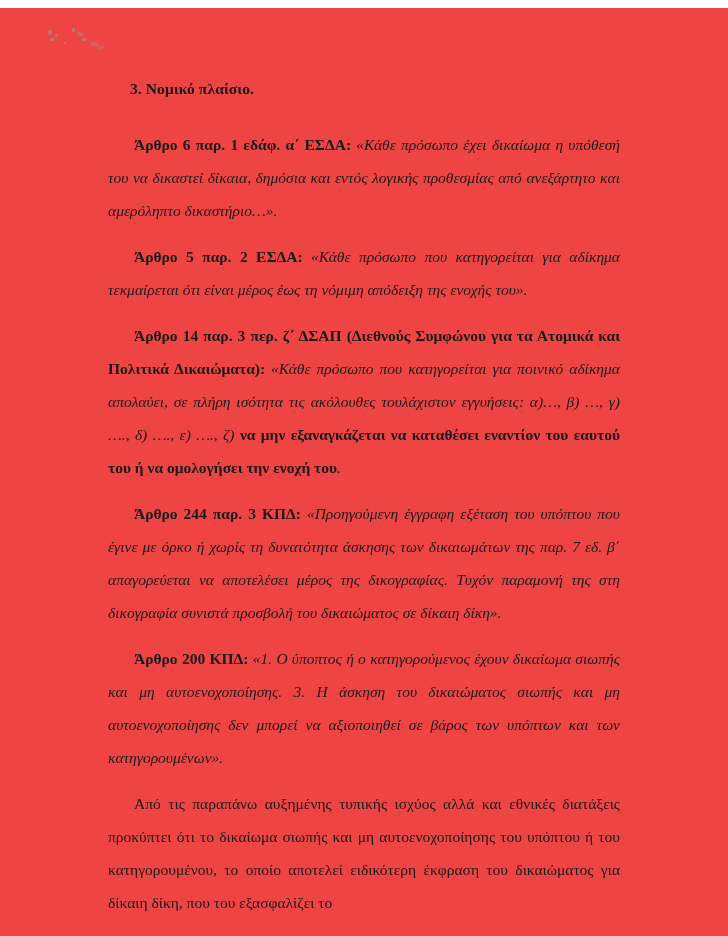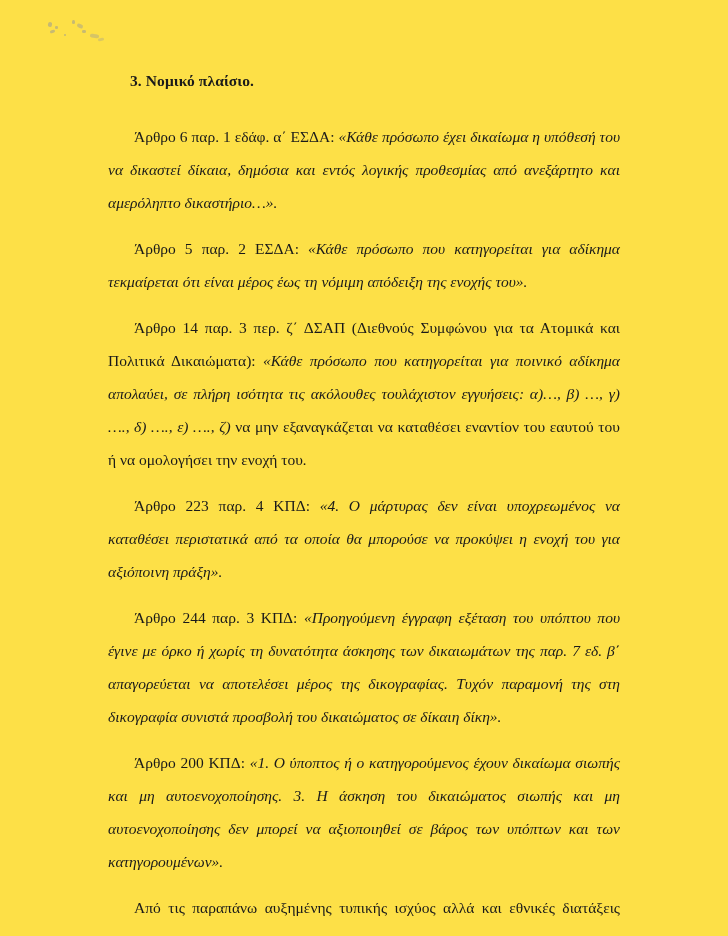--- a/index.html
+++ b/index.html
@@ -11,21 +11,22 @@
     width: 728px;
     height: 936px;
     overflow: hidden;
     font-family: "Liberation Serif", "DejaVu Serif", serif;
     color: #1a1a1a;
     position: relative;
   }
   .page {
     position: absolute;
     inset: 0;
-    background: #fde047;
+    background: #ef4444;
+    margin-top: 8px;
   }
   
   .speckles {
     position: absolute;
     top: 18px;
     left: 46px;
     width: 80px;
     height: 36px;
     pointer-events: none;
   }
@@ -60,21 +61,21 @@
   }
 
   p.para {
     margin: 0 0 13px 0;
     font-size: 15.5px;
     line-height: 33px;
     text-align: justify;
     text-indent: 26px;
   }
 
-  .b { font-weight: normal; font-style: normal; }
+  .b { font-weight: bold; font-style: normal; }
   .i { font-style: italic; }
 </style>
 </head>
 <body>
 
 <div class="page">
 
   <div class="speckles">
     <span class="speck s1"></span>
     <span class="speck s2"></span>
@@ -96,23 +97,20 @@
     </p>
 
     <p class="para">
       <span class="b">Άρθρο 5 παρ. 2 ΕΣΔΑ</span><span class="b">: </span><span class="i">«Κάθε πρόσωπο που κατηγορείται για αδίκημα τεκμαίρεται ότι είναι μέρος έως τη νόμιμη απόδειξη της ενοχής του».</span>
     </p>
 
     <p class="para">
       <span class="b">Άρθρο 14 παρ. 3 περ. ζ΄ ΔΣΑΠ (Διεθνούς Συμφώνου για τα Ατομικά και Πολιτικά Δικαιώματα)</span><span class="b">: </span><span class="i">«Κάθε πρόσωπο που κατηγορείται για ποινικό αδίκημα απολαύει, σε πλήρη ισότητα τις ακόλουθες τουλάχιστον εγγυήσεις: α)…, β) …, γ) …., δ) …., ε) …., ζ) </span><span class="b">να μην εξαναγκάζεται να καταθέσει εναντίον του εαυτού του ή να ομολογήσει την ενοχή του</span><span class="i">.</span>
     </p>
 
-    <p class="para">
-      <span class="b">Άρθρο 223 παρ. 4 ΚΠΔ</span><span class="b">: </span><span class="i">«4. Ο μάρτυρας δεν είναι υποχρεωμένος να καταθέσει περιστατικά από τα οποία θα μπορούσε να προκύψει η ενοχή του για αξιόποινη πράξη».</span>
-    </p>
 
     <p class="para">
       <span class="b">Άρθρο 244 παρ. 3 ΚΠΔ</span><span class="b">: </span><span class="i">«Προηγούμενη έγγραφη εξέταση του υπόπτου που έγινε με όρκο ή χωρίς τη δυνατότητα άσκησης των δικαιωμάτων της παρ. 7 εδ. β΄ απαγορεύεται να αποτελέσει μέρος της δικογραφίας. Τυχόν παραμονή της στη δικογραφία συνιστά προσβολή του δικαιώματος σε δίκαιη δίκη».</span>
     </p>
 
     <p class="para">
       <span class="b">Άρθρο 200 ΚΠΔ</span><span class="b">: </span><span class="i">«1. Ο ύποπτος ή ο κατηγορούμενος έχουν δικαίωμα σιωπής και μη αυτοενοχοποίησης. 3. Η άσκηση του δικαιώματος σιωπής και μη αυτοενοχοποίησης δεν μπορεί να αξιοποιηθεί σε βάρος των υπόπτων και των κατηγορουμένων».</span>
     </p>
 
     <p class="para">

